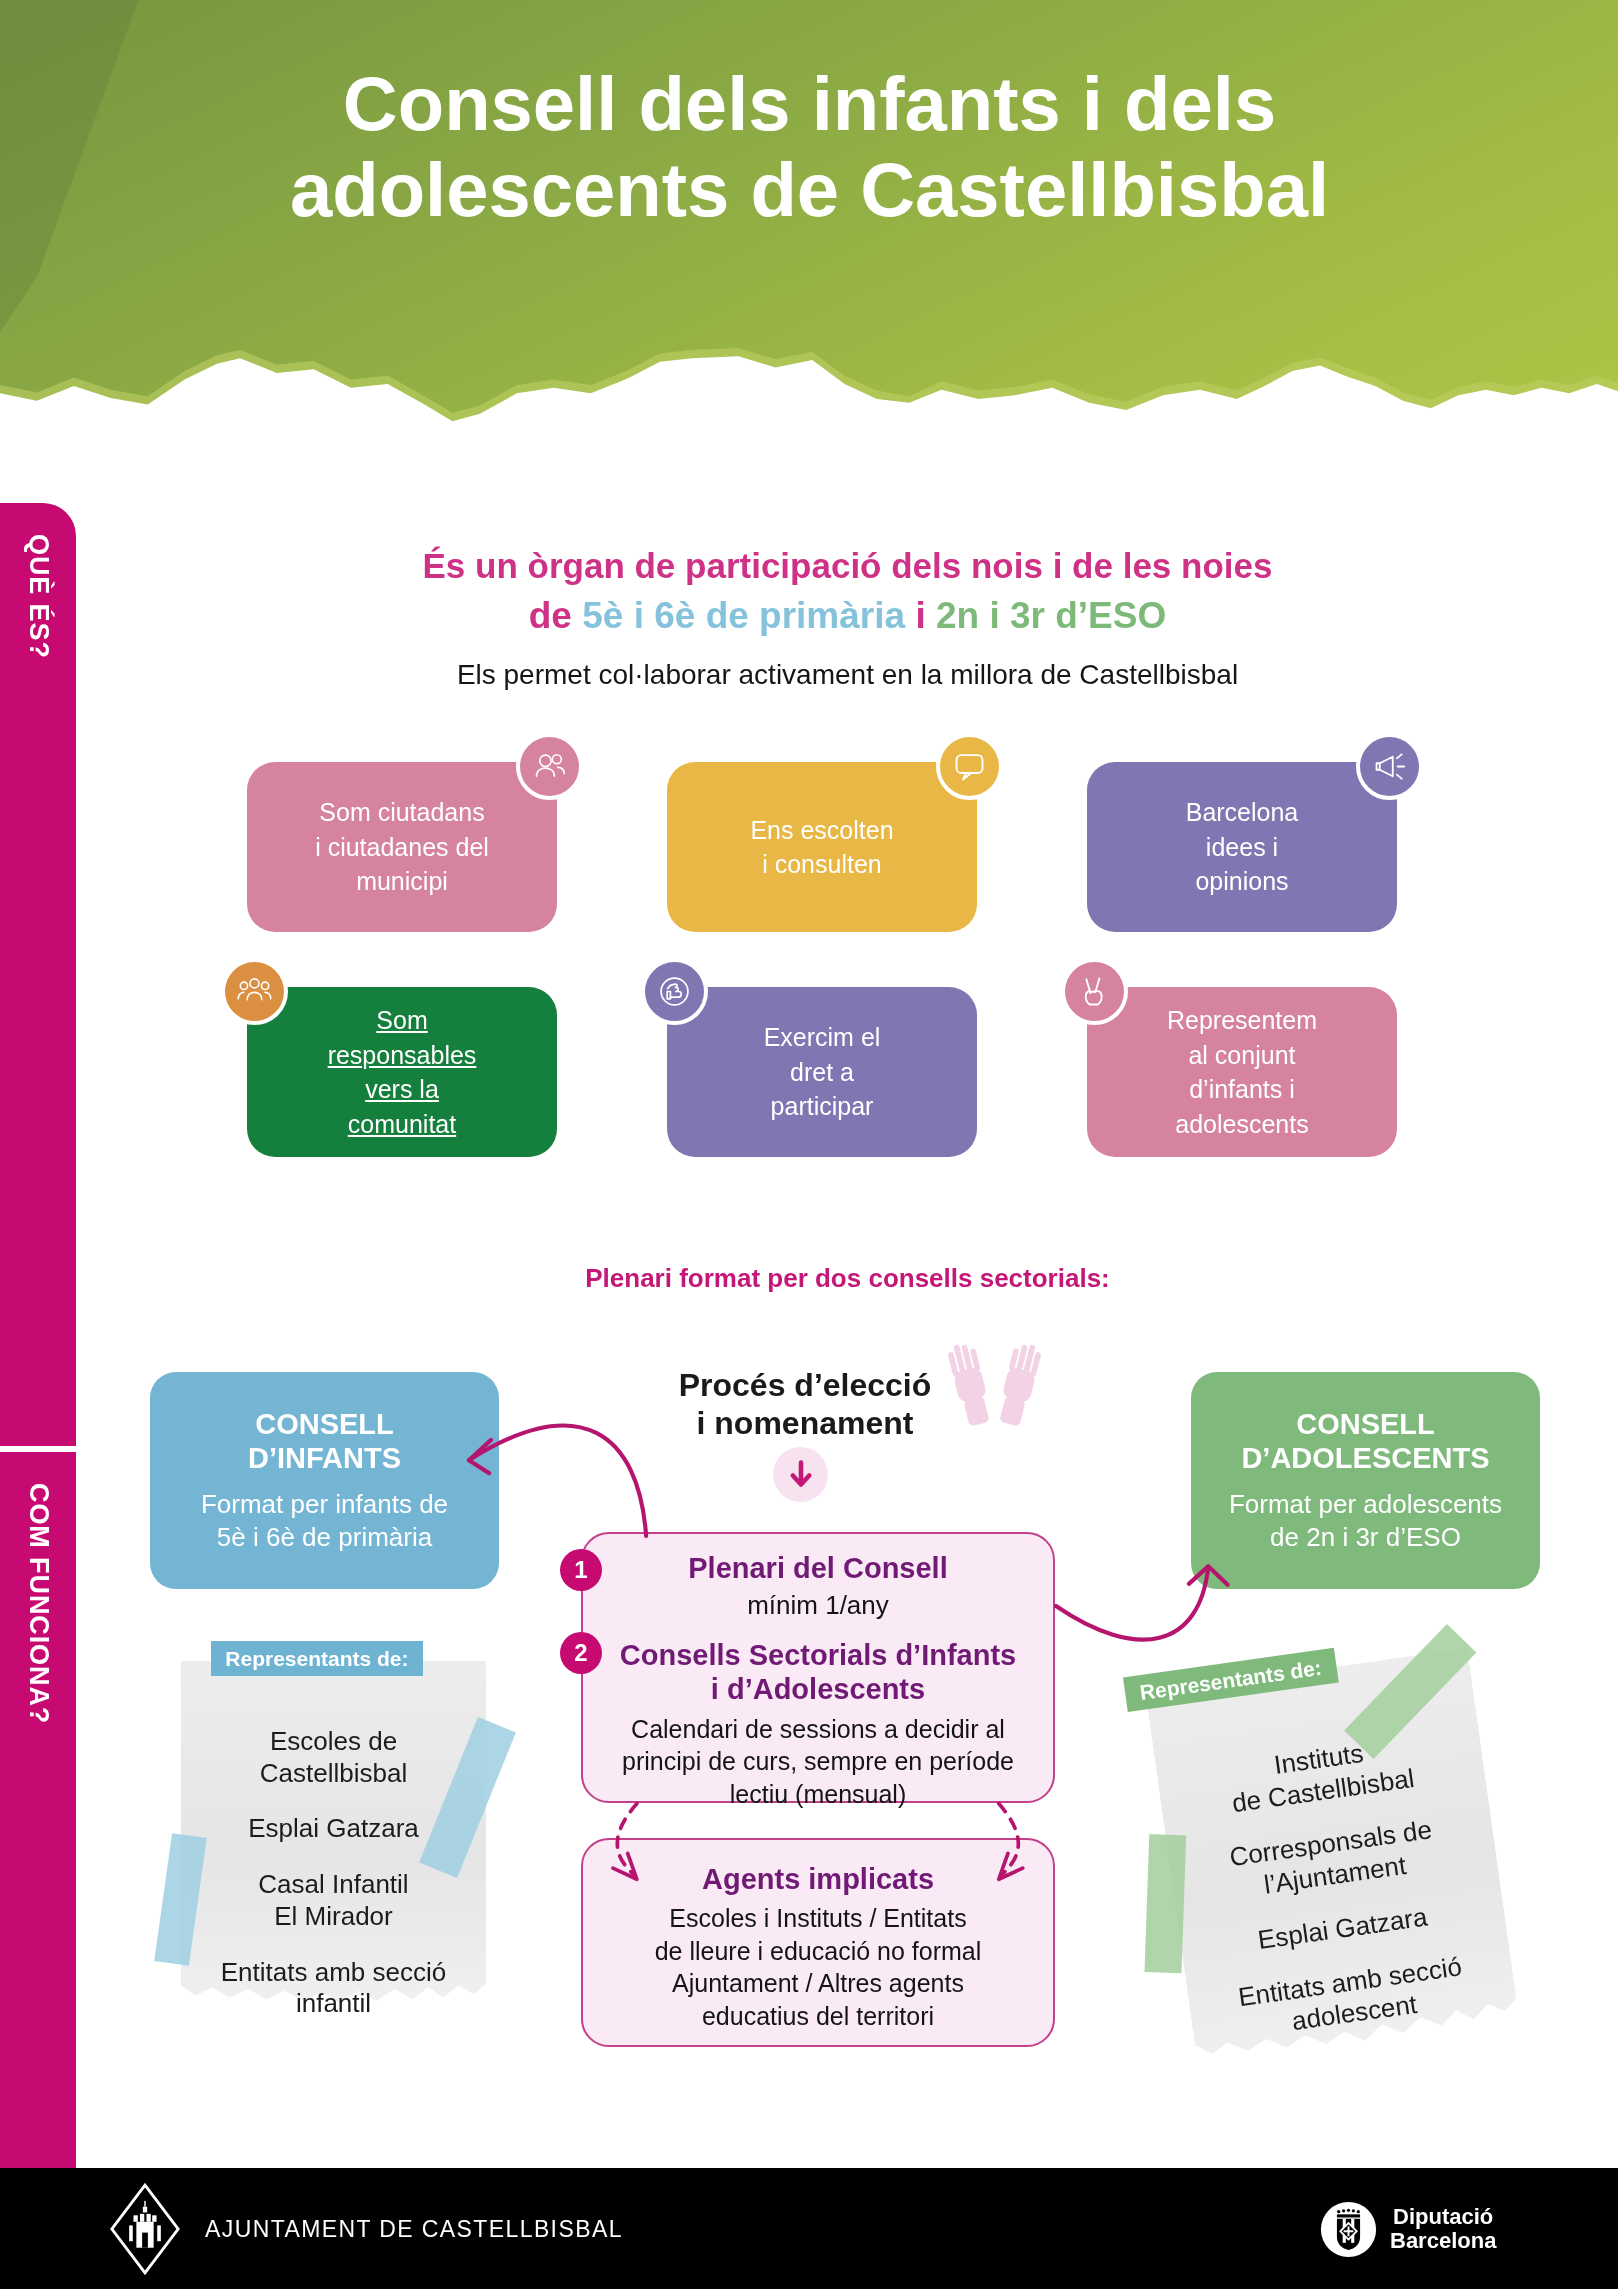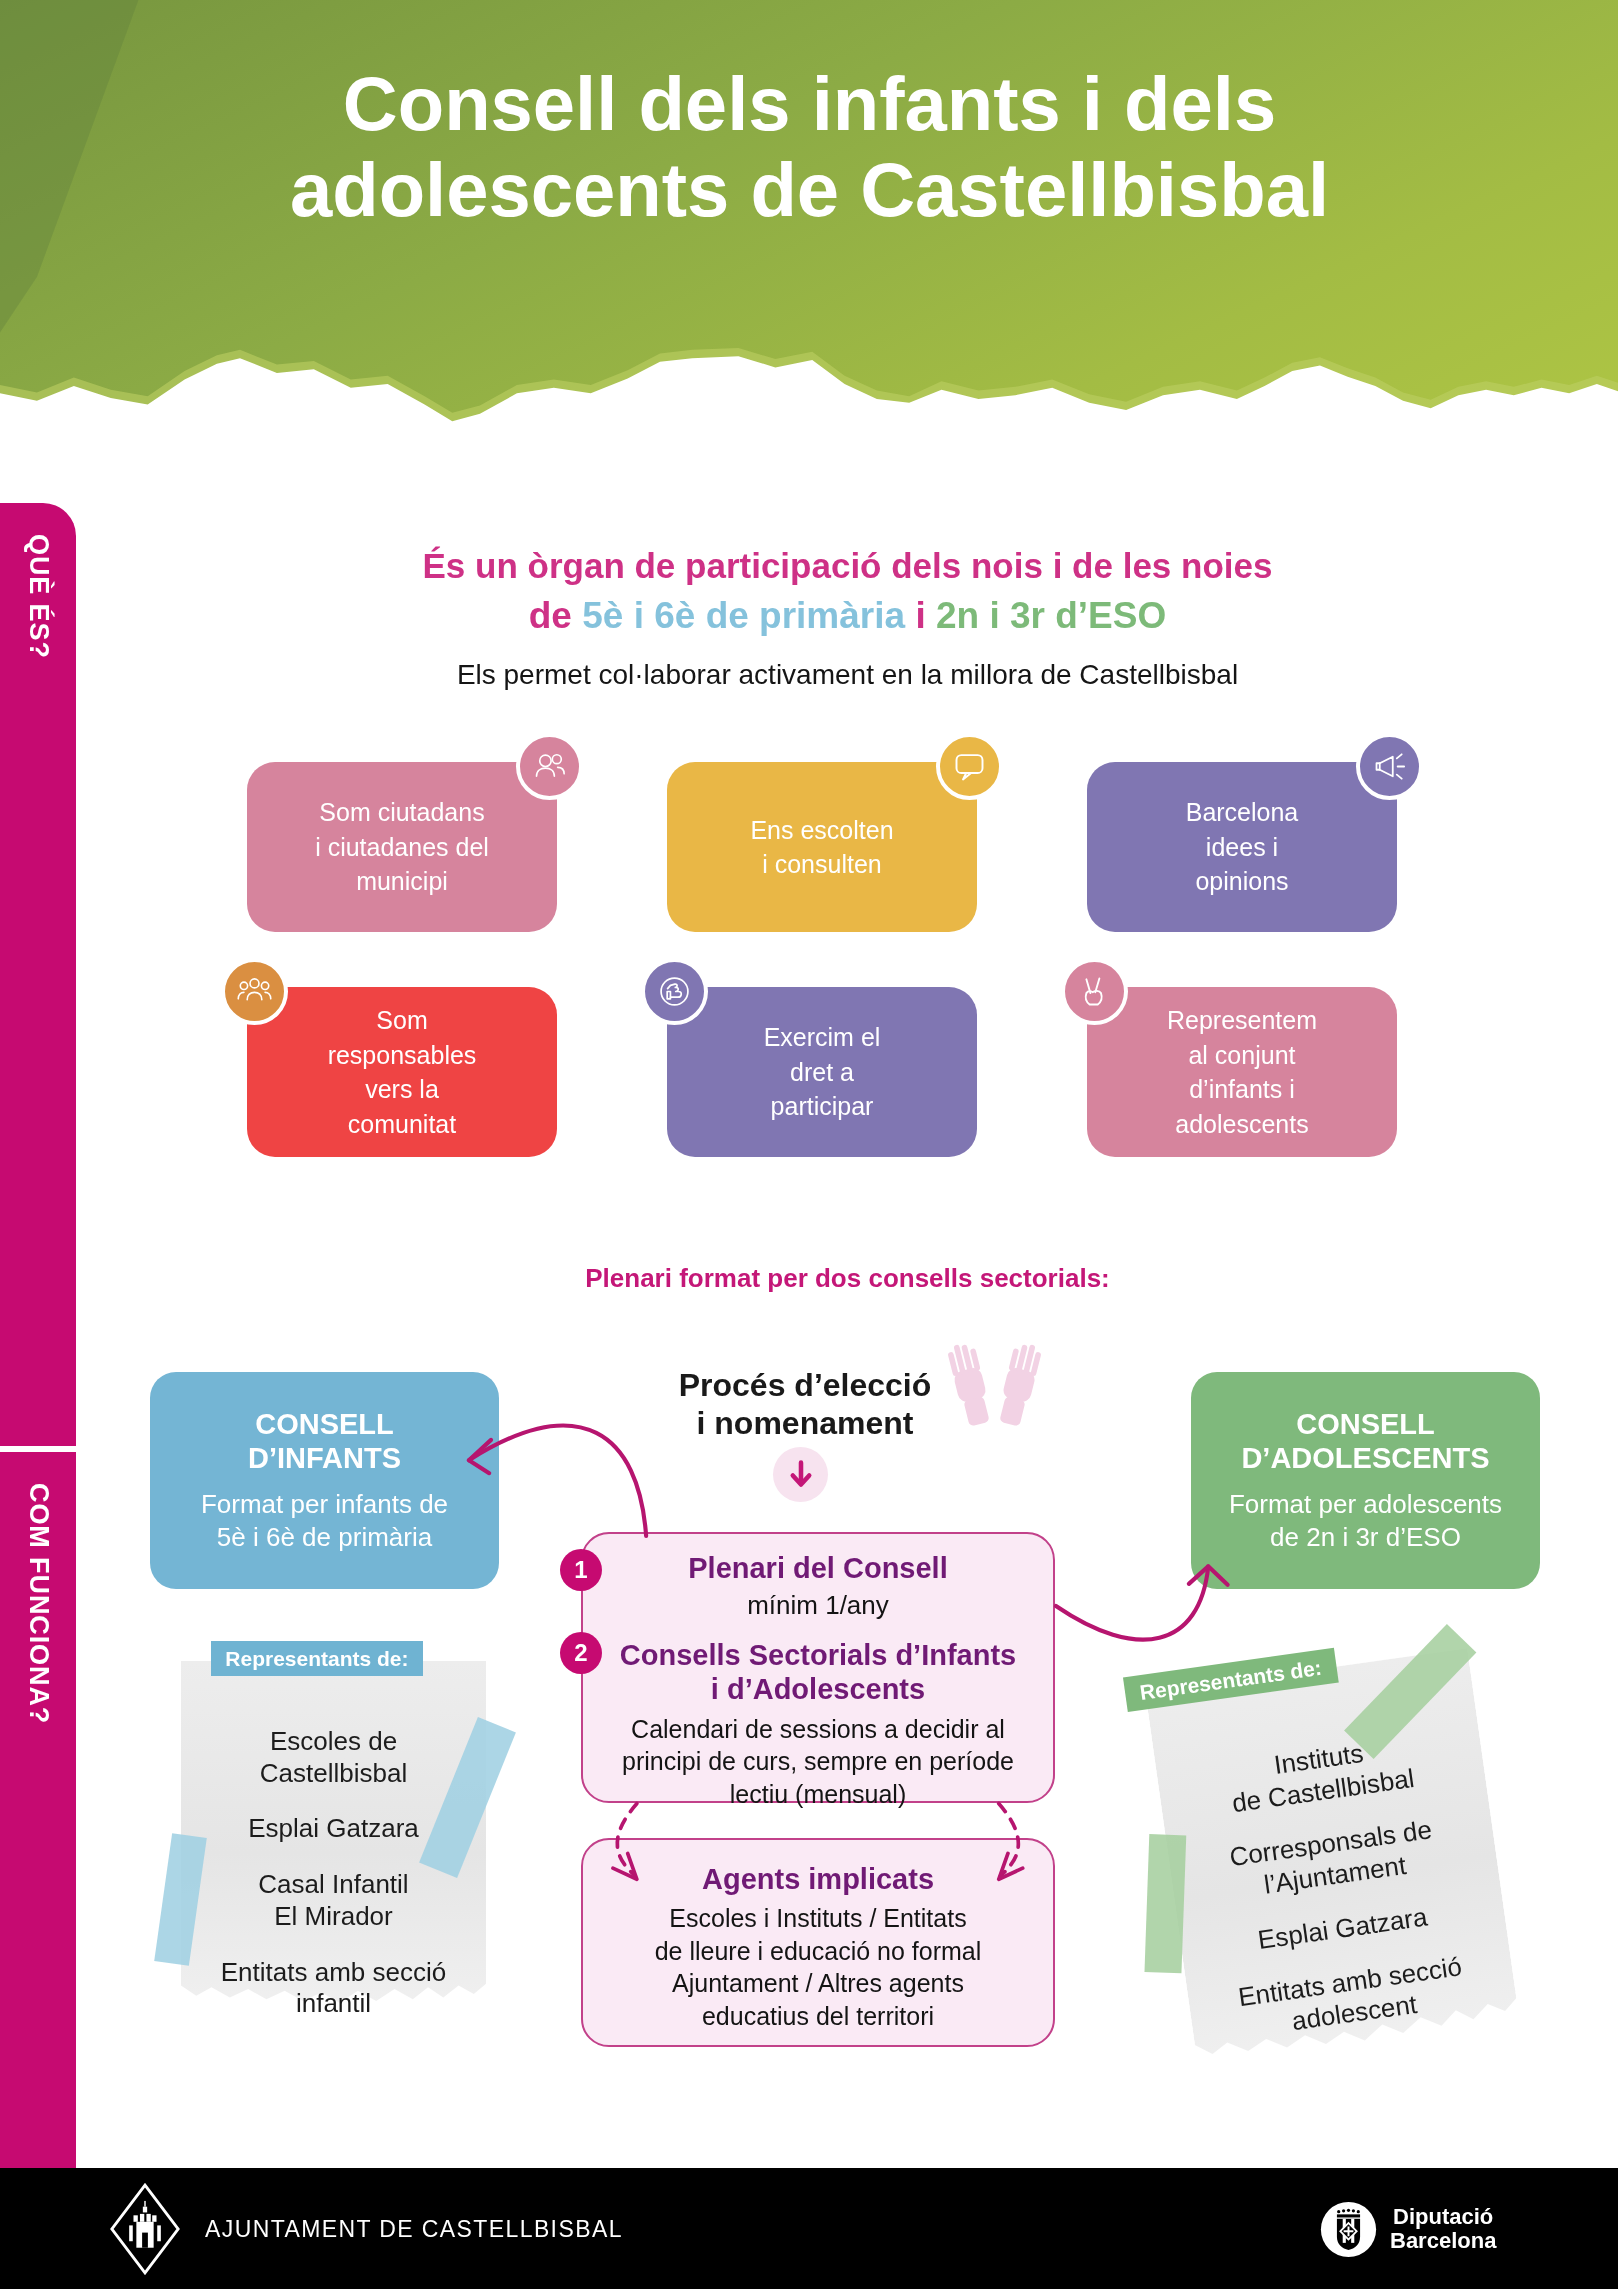--- a/index.html
+++ b/index.html
@@ -30,21 +30,21 @@
   .intro-line3{font-size:28px;color:#151515;margin-top:22px;}
 
   
   .benefits{position:absolute;left:247px;top:762px;display:grid;
             grid-template-columns:repeat(3,310px);column-gap:110px;grid-auto-rows:170px;row-gap:55px;}
   .bbox{position:relative;border-radius:28px;display:flex;align-items:center;justify-content:center;
         color:#fff;font-size:25px;line-height:1.38;text-align:center;white-space:pre-line;}
   .bbox.pink{background:#d6849d;}
   .bbox.yellow{background:#e9b746;}
   .bbox.purple{background:#8076b2;}
-  .bbox.orange{background:#ef4444;}
+  .bbox.orange{background:#15803d;text-decoration:underline;}
   .icirc{position:absolute;width:59px;height:59px;border-radius:50%;border:4.6px solid #fff;
          display:flex;align-items:center;justify-content:center;}
   .icirc svg{width:39px;height:39px;}
   .icirc.tr{top:-29.5px;right:-26px;}
   .icirc.tl{top:-29.5px;left:-26px;}
   .icirc.pink{background:#d6849d;}
   .icirc.yellow{background:#e9b746;}
   .icirc.purple{background:#8076b2;}
   .icirc.orange{background:#da8f41;}
 

